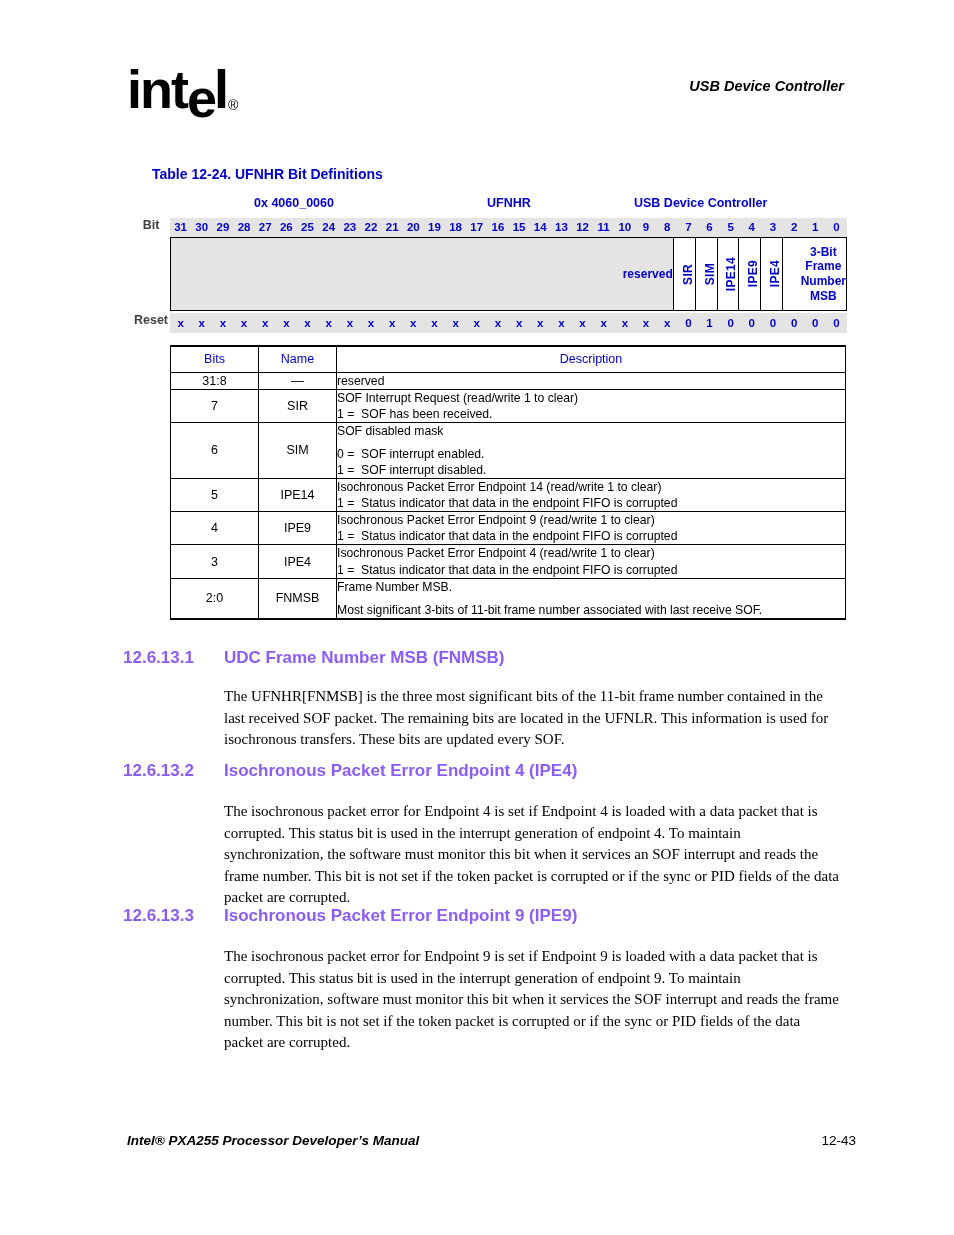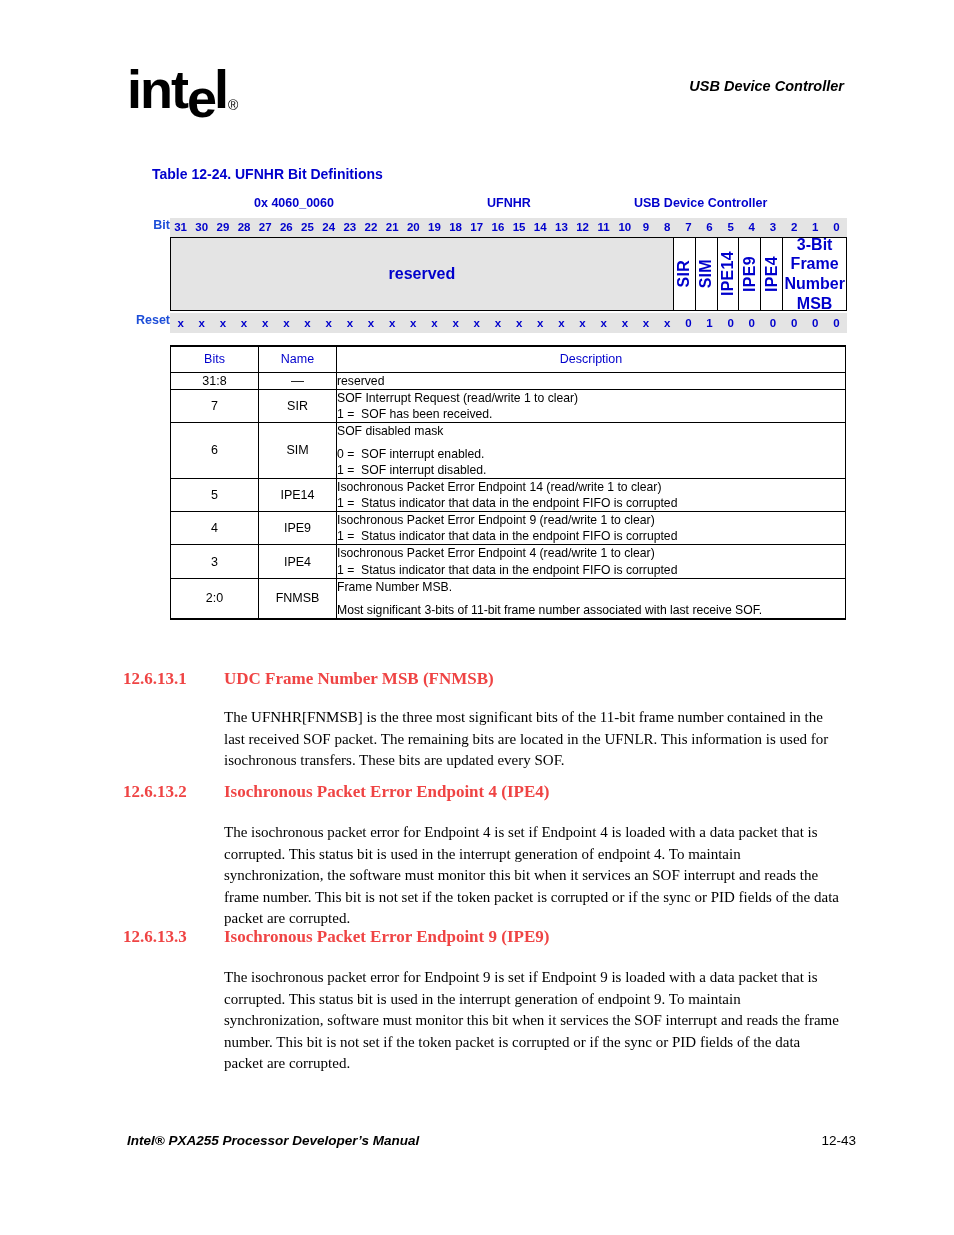--- a/index.html
+++ b/index.html
@@ -82,25 +82,25 @@
   .reg-labels .lbl-addr { position: absolute; left: 122px; top: 0; }
   .reg-labels .lbl-name { position: absolute; left: 355px; top: 0; }
   .reg-labels .lbl-unit { position: absolute; left: 502px; top: 0; }
 
   .bitgrid { position: relative; width: 715px; margin-top: 4px; }
 
   .row-label {
     position: absolute;
     left: 0;
     width: 38px;
-    text-align: right;
+    text-align: center;
     font-family: "Liberation Sans", "DejaVu Sans", sans-serif;
     font-weight: bold;
     font-size: 12.5px;
-    color: #1d4ed8;
+    color: #404040;
   }
 
   .bitnum-row {
     position: relative;
     margin-left: 38px;
     width: 677px;
     height: 19px;
     background: #e4e4e4;
     display: flex;
   }
@@ -120,24 +120,24 @@
     width: 677px;
     height: 74px;
     display: flex;
     border: 1px solid #000;
     background: #fff;
   }
   .field {
     border-right: 1px solid #000;
     display: flex;
     align-items: center;
-    justify-content: center;
-    font-family: "Liberation Sans", "DejaVu Sans", sans-serif;
-    font-weight: bold;
-    font-size: 16px;
+    justify-content: flex-end;
+    font-family: "Liberation Sans", "DejaVu Sans", sans-serif;
+    font-weight: bold;
+    font-size: 12px;
     color: #0000CC;
     text-align: center;
     background: #fff;
     overflow: hidden;
   }
   .field:last-child { border-right: none; }
   .field.reserved { background: #e4e4e4; }
   .field .vert {
     writing-mode: vertical-rl;
     transform: rotate(180deg);
@@ -206,26 +206,25 @@
     line-height: 1.32;
   }
   .cell-desc .dline { white-space: pre; }
   .cell-desc .dline.spaced { margin-top: 7px; }
   .dash { font-size: 13px; }
 
   
   .section { position: absolute; left: 0; width: 954px; }
   .sec-head {
     position: relative;
-    font-family: Liberation Serif, serif;
+    font-family: Liberation Sans, sans-serif;
     font-weight: bold;
     font-size: 17px;
-    color: #ef4444;
+    color: #8b5cf6;
     height: 24px;
-    margin-top: 21px;
   }
   .sec-head .num { position: absolute; left: 123px; top: 0; }
   .sec-head .ttl { position: absolute; left: 224px; top: 0; }
   .sec-body {
     position: relative;
     margin-left: 224px;
     width: 615px;
     font-family: "Liberation Serif", "DejaVu Serif", serif;
     font-size: 15px;
     line-height: 1.44;

